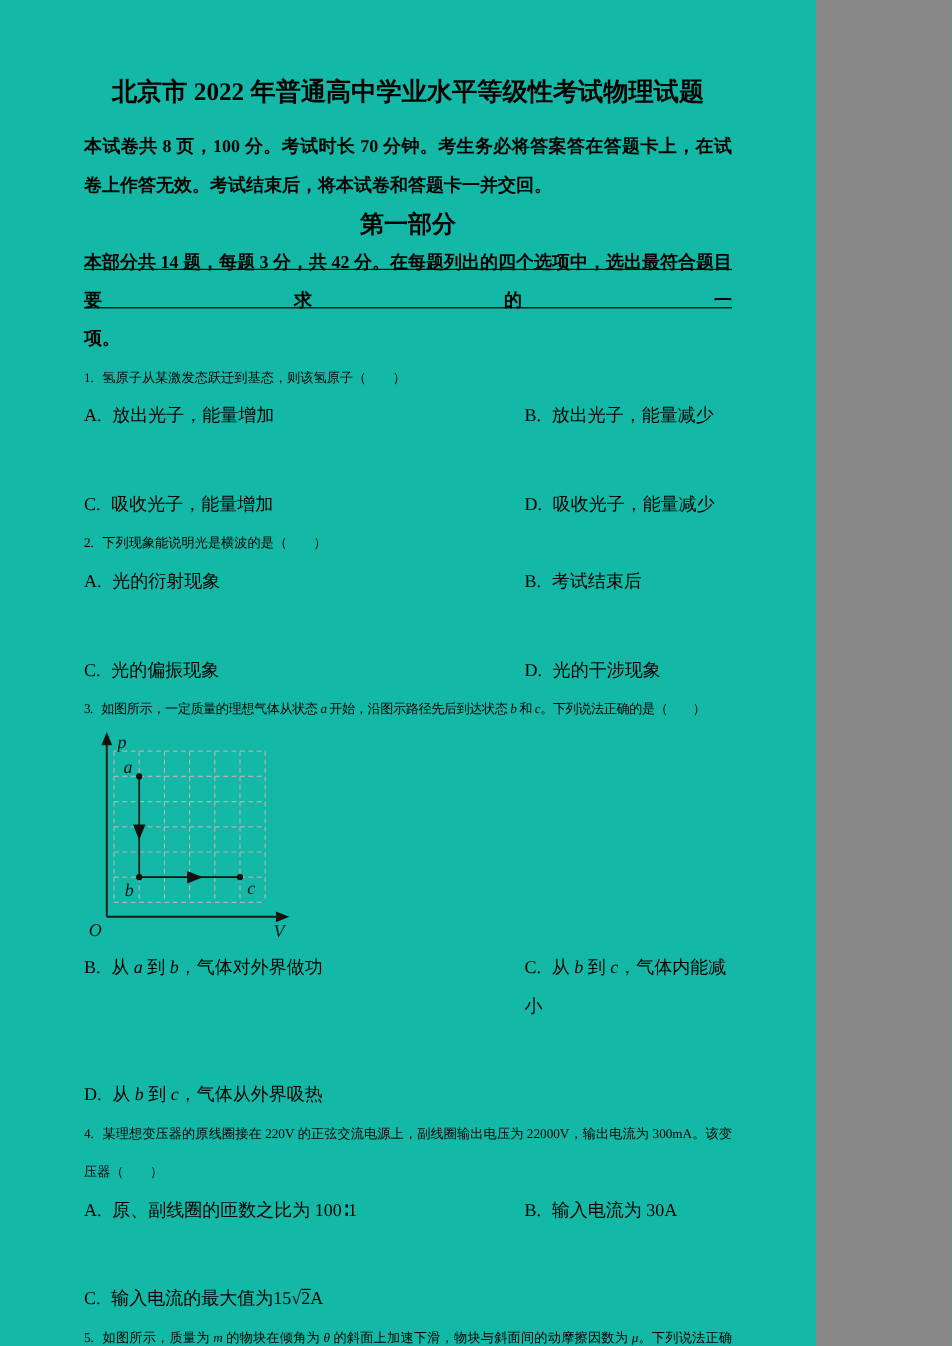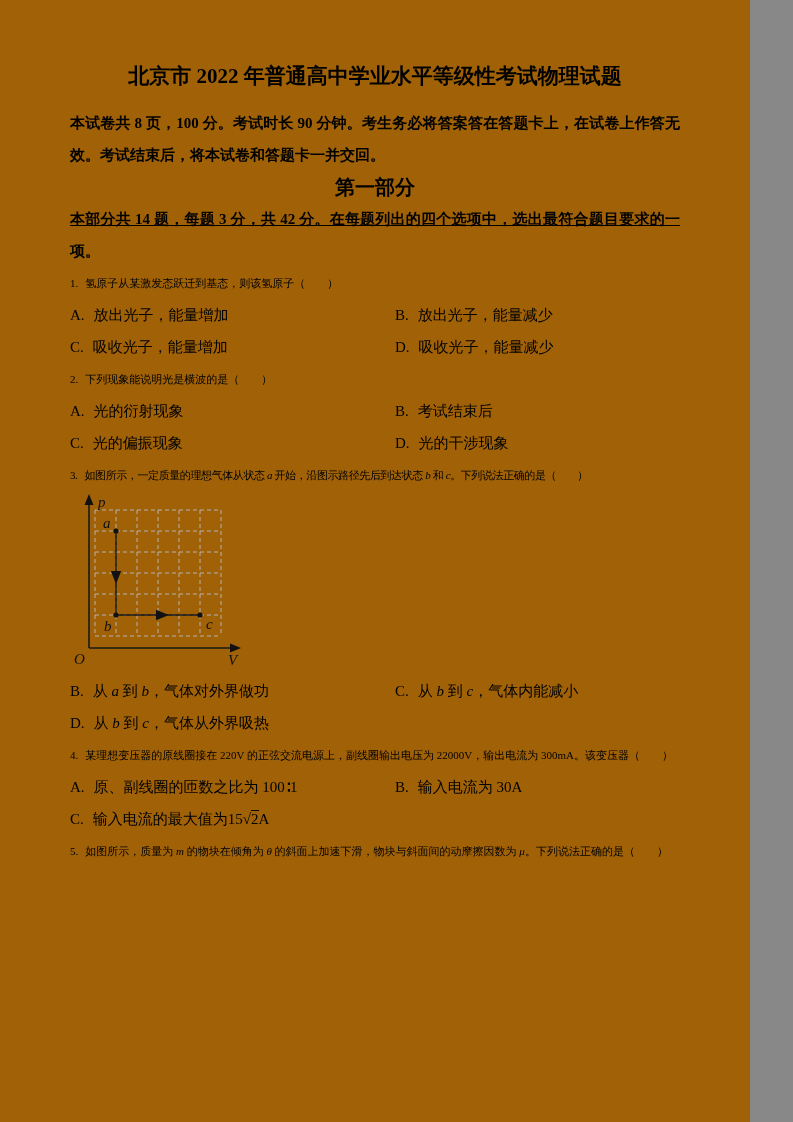--- a/index.html
+++ b/index.html
@@ -1,19 +1,19 @@
 <!DOCTYPE html>
 <html><head>
 <meta charset="utf-8">
 <style>
   * { margin:0; padding:0; box-sizing:border-box; }
   html,body { background:#888; }
   body { width:793px; margin:0 auto; }
   .page {
-    width:750px; height:1122px; background:#a16207; color:#000;
+    width:680px; height:1122px; background:#14b8a6; color:#000;
     font-family:"Liberation Serif","DejaVu Serif",serif;
     padding:62px 70px 0 70px; overflow:hidden;
   }
   .title {
     font-size:21px; font-weight:bold; text-align:center;
     line-height:28px; margin-bottom:17px;
   }
   .bold-para {
     font-size:15px; font-weight:bold; line-height:32px;
     text-align:justify;
@@ -22,42 +22,42 @@
   .section-heading {
     font-size:20px; font-weight:bold; text-align:center; line-height:32px;
   }
   .qline {
     font-size:11px; line-height:32px; text-align:justify;
   }
   .qline.tight { letter-spacing:-0.4px; }
   .qnum { margin-right:7px; }
   .opts {
     display:grid; grid-template-columns:325px 1fr;
-    font-size:15px; line-height:32px;
+    font-size:15px; line-height:32px;gap:42px;
   }
   .opt-label { margin-right:9px; }
   .var { font-style:italic; font-family:"Liberation Serif","DejaVu Serif",serif; }
   .rad { border-top:1.2px solid #000; }
   .pv-figure { margin:2px 0 0 2px; }
   .pv-figure svg { display:block; }
   .dl { font-style:italic; font-size:15px; fill:#111;
         font-family:"Liberation Serif","DejaVu Serif",serif; }
   .axis { stroke:#1a1a1a; stroke-width:1.6; }
   .gridline { stroke:#b3b3b3; stroke-width:1; stroke-dasharray:4 3; }
   .proc { stroke:#111; stroke-width:1.4; }
   .fill { fill:#111; }
 </style>
 </head>
 <body>
 
 <div class="page">
 
   <div class="title">北京市 2022 年普通高中学业水平等级性考试物理试题</div>
 
-  <p class="bold-para">本试卷共 8 页，100 分。考试时长 90 分钟。考生务必将答案答在答题卡上，在试卷上作答无效。考试结束后，将本试卷和答题卡一并交回。</p>
+  <p class="bold-para">本试卷共 8 页，100 分。考试时长 70 分钟。考生务必将答案答在答题卡上，在试卷上作答无效。考试结束后，将本试卷和答题卡一并交回。</p>
 
   <div class="section-heading">第一部分</div>
 
   <div class="bold-para">
     <div class="jline">本部分共 14 题，每题 3 分，共 42 分。在每题列出的四个选项中，选出最符合题目要求的一</div>
     <div>项。</div>
   </div>
 
   <section>
     <p class="qline"><span class="qnum">1.</span><span>氢原子从某激发态跃迁到基态，则该氢原子（　　）</span></p>

